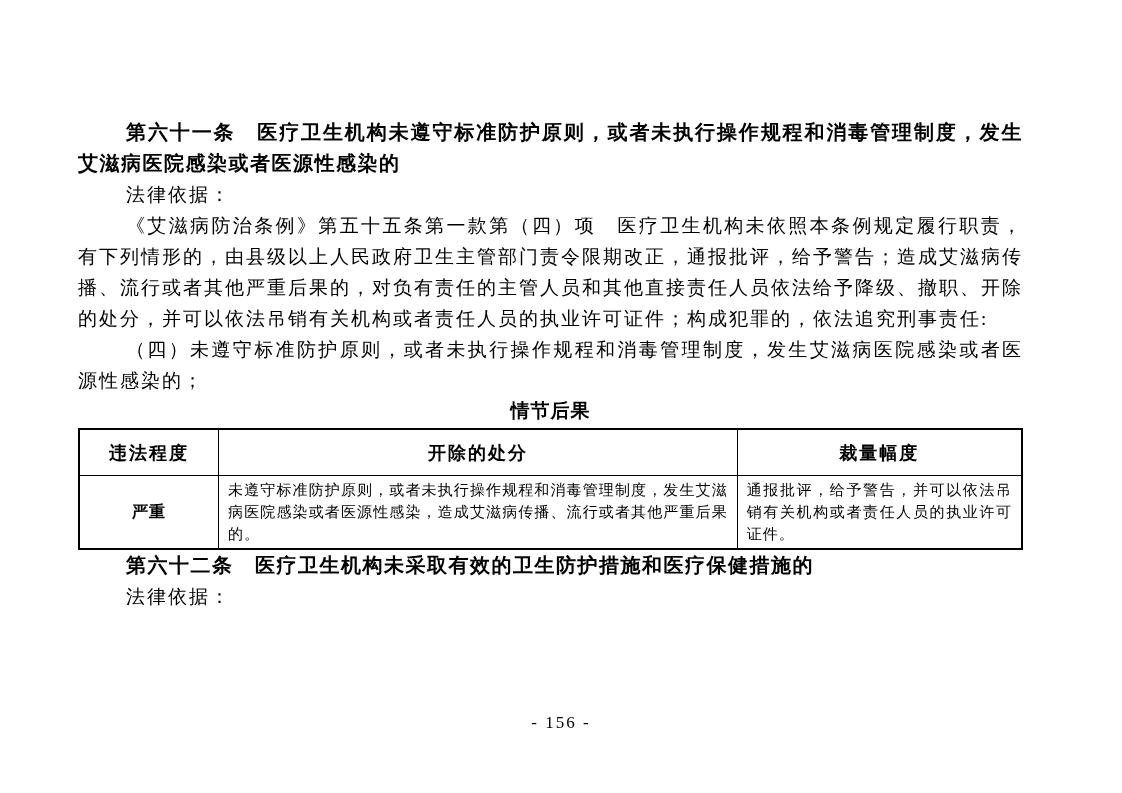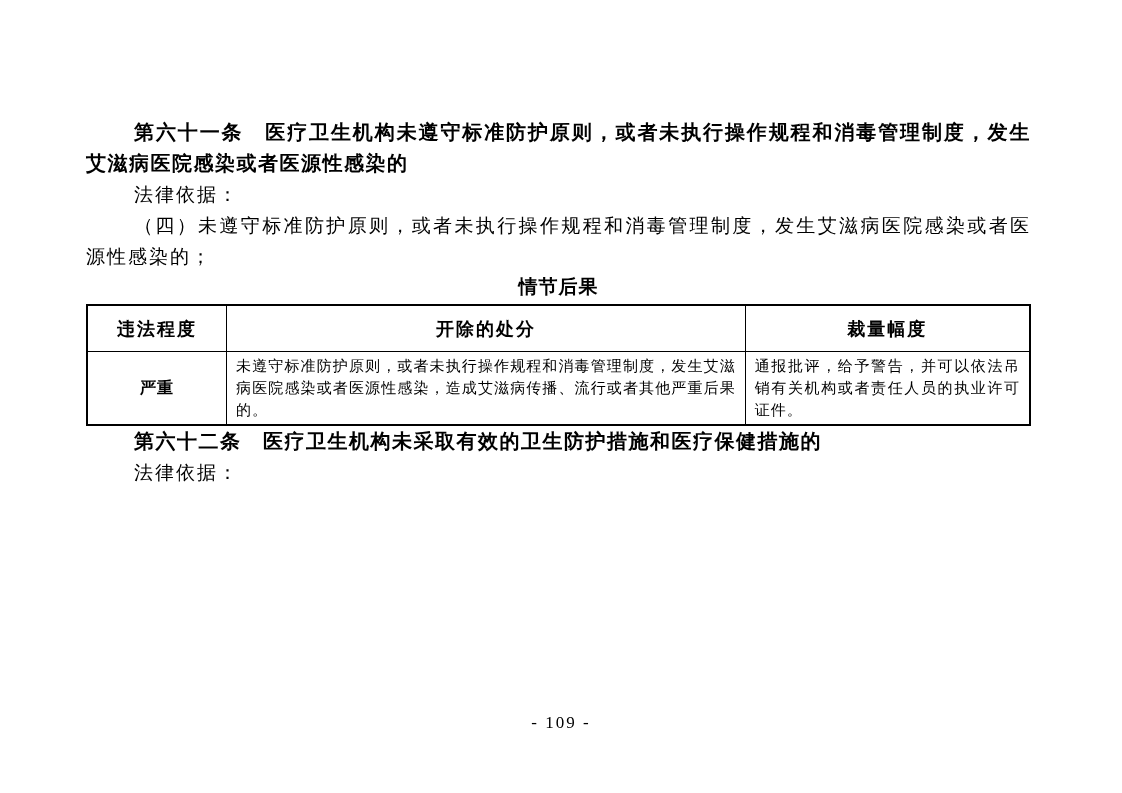--- a/index.html
+++ b/index.html
@@ -4,21 +4,21 @@
 <style>
   html,body{margin:0;padding:0;background:#ffffff;}
   .page{
     position:relative;
     width:1122px;height:793px;
     background:#ffffff;color:#000000;
     overflow:hidden;
     font-family:"Liberation Serif","DejaVu Serif",serif;
   }
   .content{
-    position:absolute;left:86px;top:117px;width:945px;
+    position:absolute;left:78px;top:117px;width:945px;
   }
   .heading{
     font-family:"Liberation Sans","DejaVu Sans",sans-serif;
     font-weight:bold;
     font-size:20px;line-height:31px;letter-spacing:1.5px;
     text-align:justify;text-indent:48px;margin:0;
   }
   .para{
     font-family:"Liberation Serif","DejaVu Serif",serif;
     font-size:19px;line-height:31px;letter-spacing:2px;
@@ -67,20 +67,21 @@
 </head>
 <body>
 
 <div class="page">
   <div class="content">
 
     <p class="heading">第六十一条　医疗卫生机构未遵守标准防护原则，或者未执行操作规程和消毒管理制度，发生艾滋病医院感染或者医源性感染的</p>
 
     <p class="para">法律依据：</p>
 
+    <p class="para">《艾滋病防治条例》第五十五条第一款第（四）项　医疗卫生机构未依照本条例规定履行职责，有下列情形的，由县级以上人民政府卫生主管部门责令限期改正，通报批评，给予警告；造成艾滋病传播、流行或者其他严重后果的，对负有责任的主管人员和其他直接责任人员依法给予降级、撤职、开除的处分，并可以依法吊销有关机构或者责任人员的执业许可证件；构成犯罪的，依法追究刑事责任:</p>
 
     <p class="para">（四）未遵守标准防护原则，或者未执行操作规程和消毒管理制度，发生艾滋病医院感染或者医源性感染的；</p>
 
     <p class="table-title">情节后果</p>
 
     <table class="discretion">
       <colgroup>
         <col style="width:14.8%">
         <col style="width:55.0%">
         <col style="width:30.2%">
@@ -100,14 +101,14 @@
         </tr>
       </tbody>
     </table>
 
     <p class="heading after-table">第六十二条　医疗卫生机构未采取有效的卫生防护措施和医疗保健措施的</p>
 
     <p class="para">法律依据：</p>
 
   </div>
 
-  <div class="page-number">- 109 -</div>
+  <div class="page-number">- 156 -</div>
 </div>
 
 </body></html>

